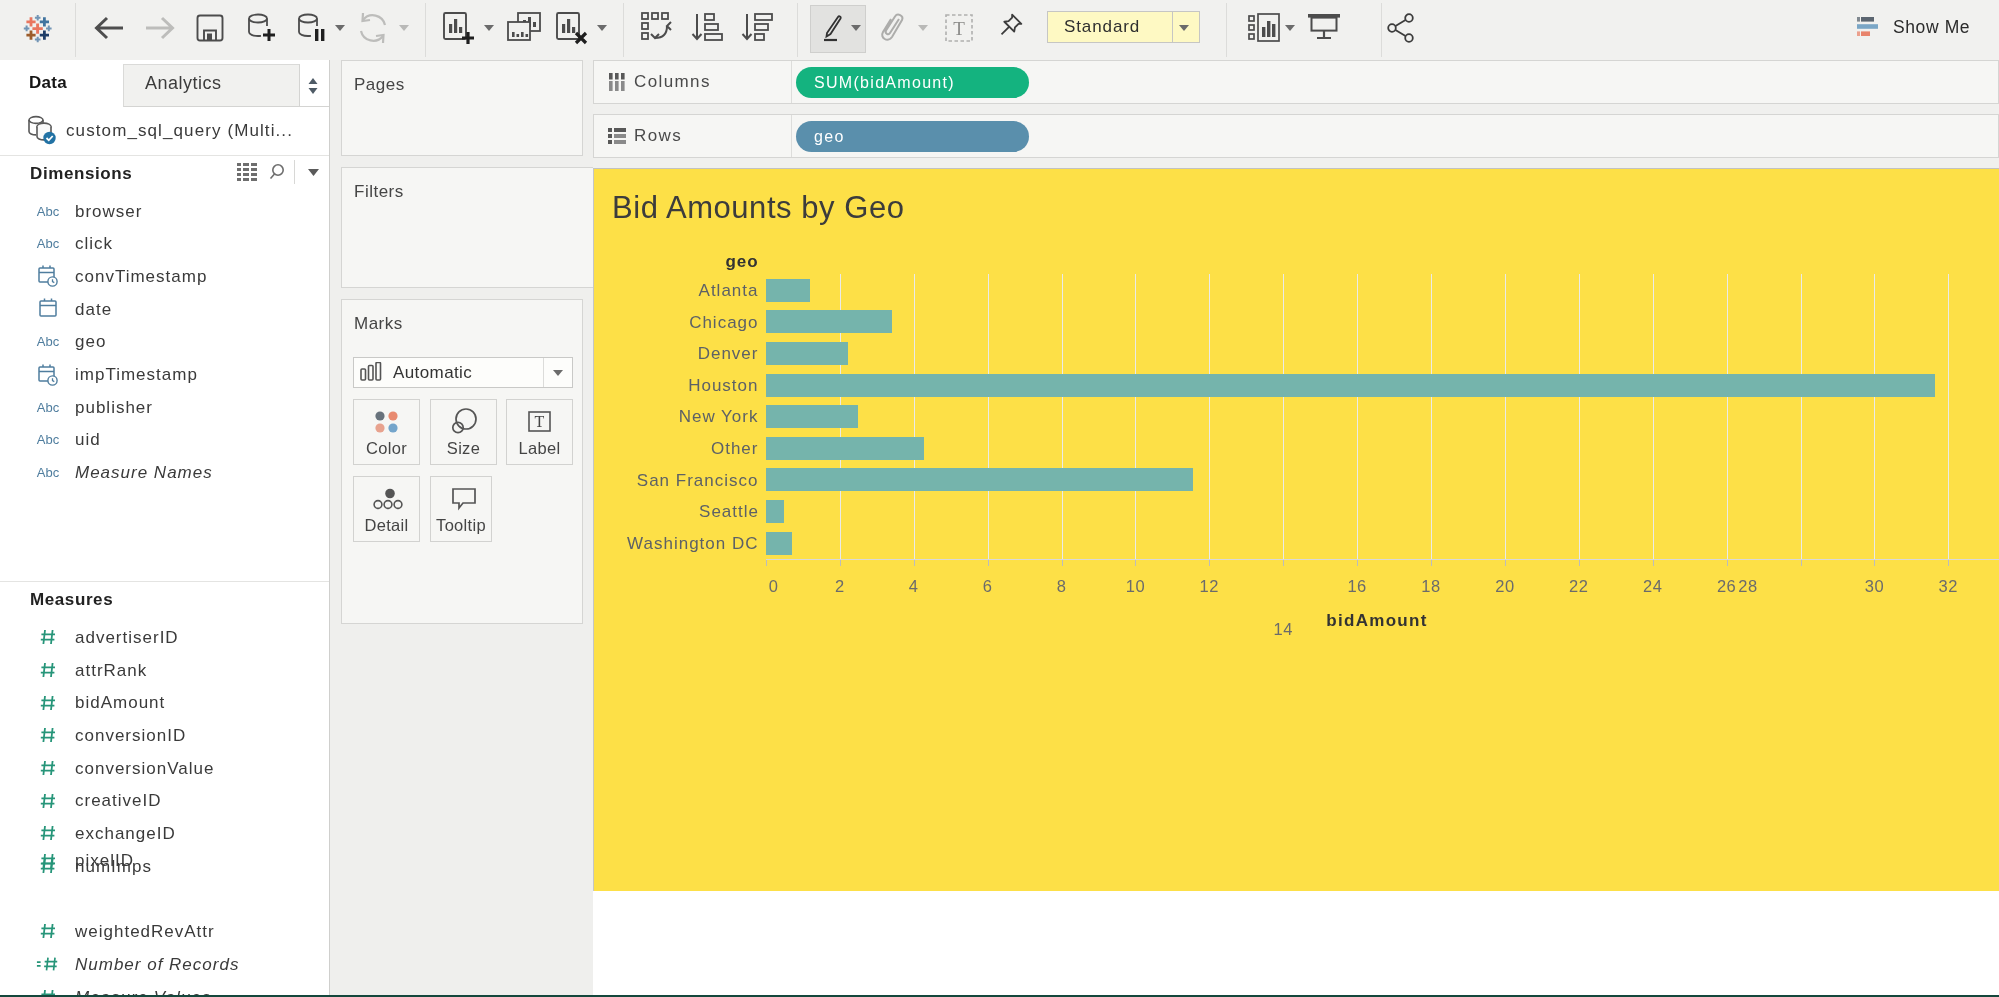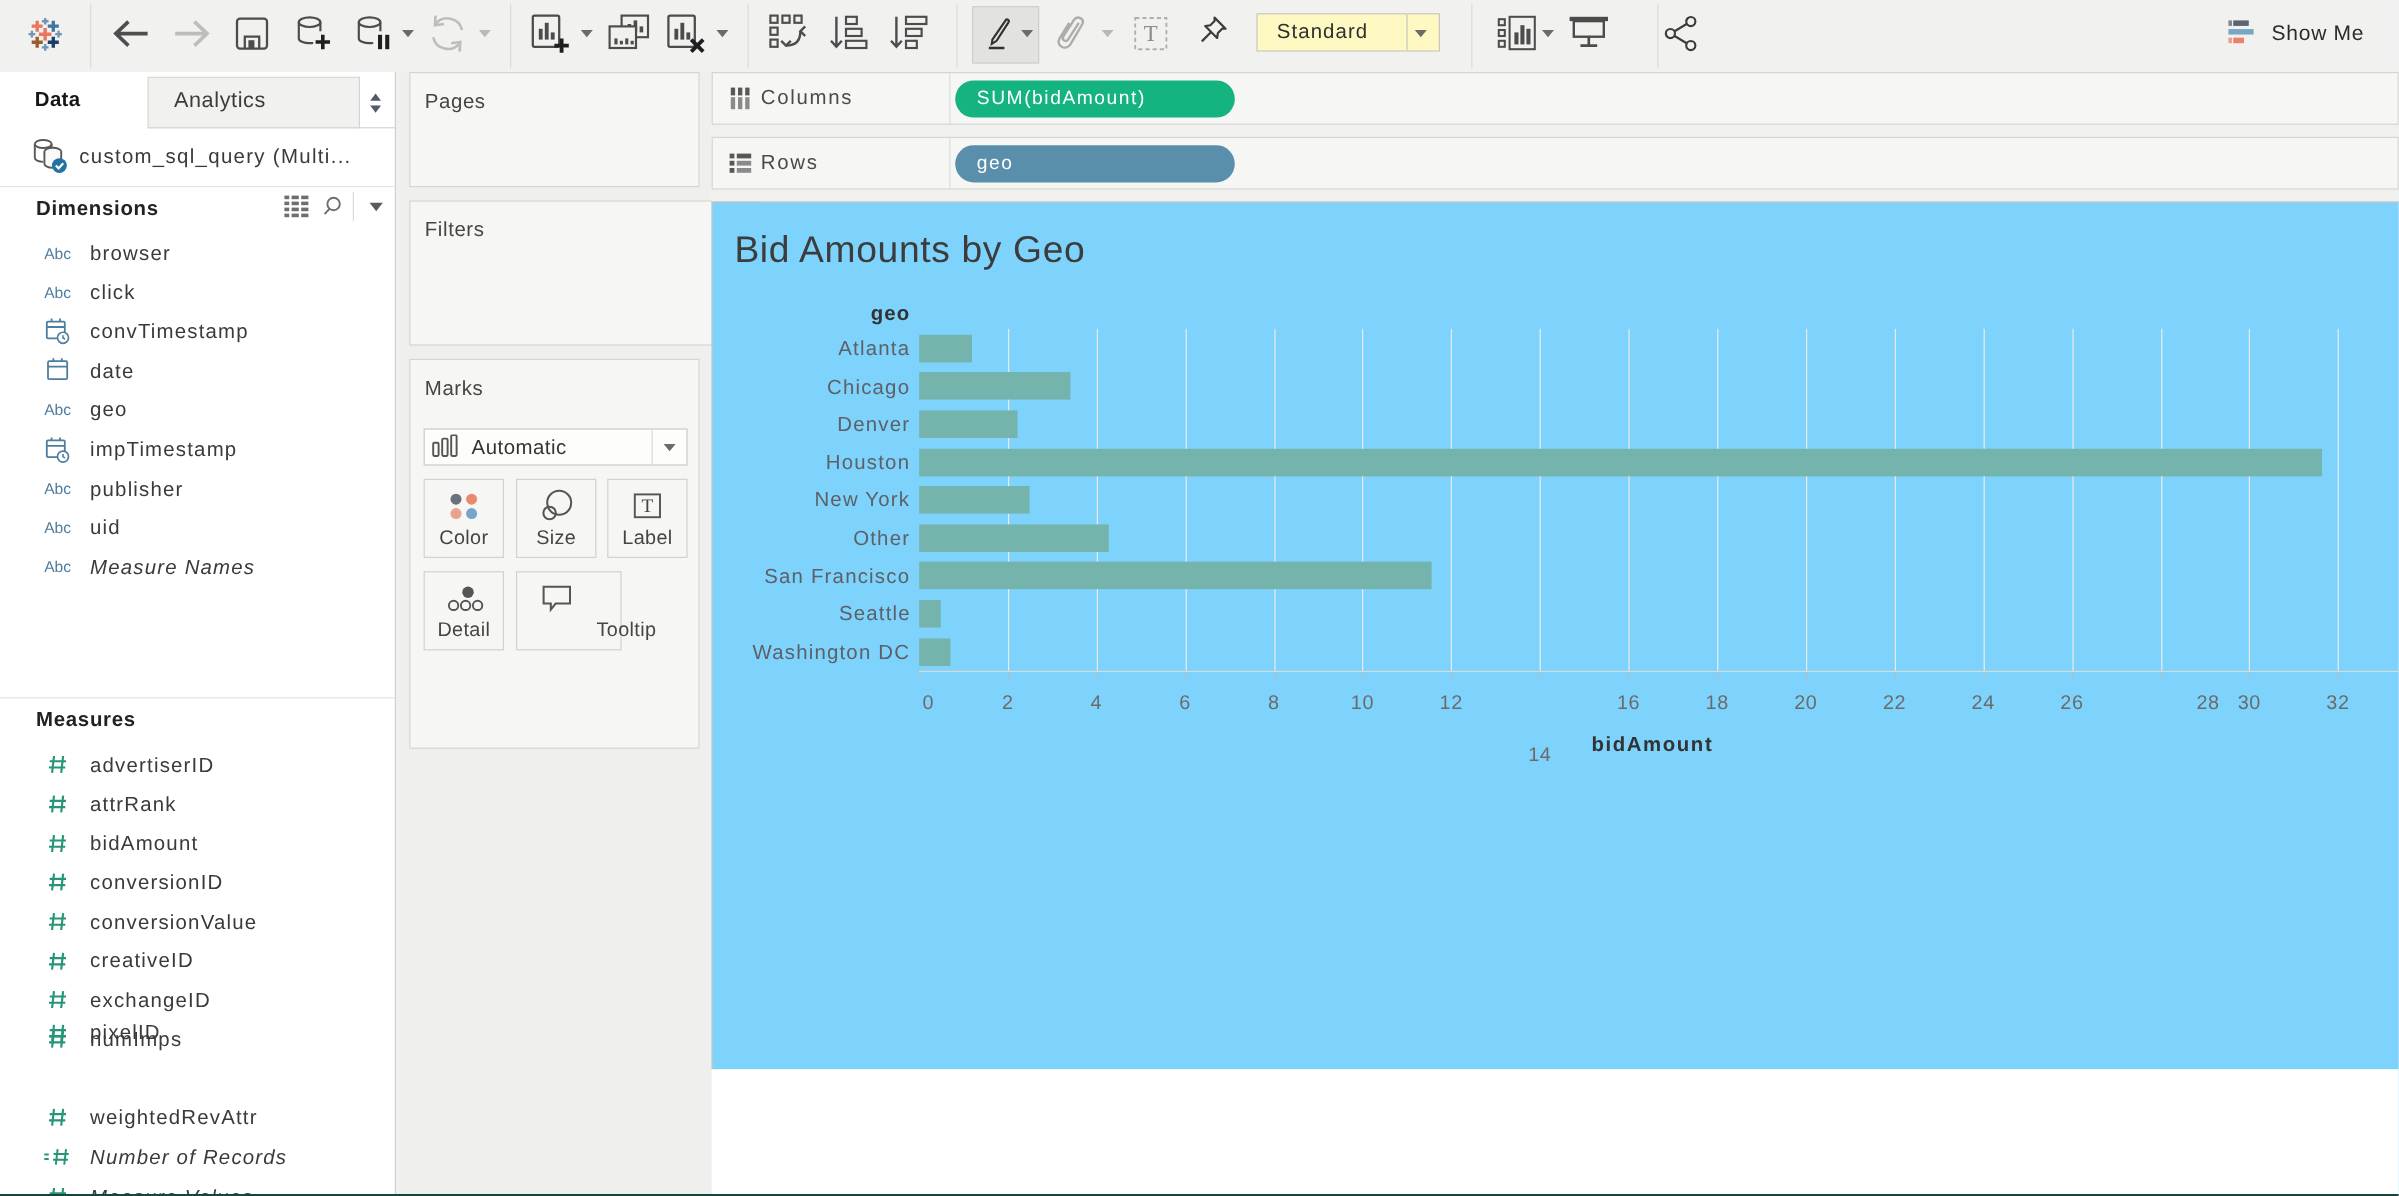--- a/index.html
+++ b/index.html
@@ -30,21 +30,21 @@
   .midpanel{position:absolute; left:330px; top:60px; width:263px; height:937px; background:#efefed;}
   .card{position:absolute; background:#f6f6f4; border:1px solid #d5d5d3; box-sizing:border-box;}
   .cardtitle{position:absolute; left:12px; font-size:17px; letter-spacing:0.5px; color:#454545;}
   .mbtn{position:absolute; background:#f6f6f4; border:1px solid #d2d2d0; box-sizing:border-box;}
   .mlabel{position:absolute; width:100%; text-align:center; font-size:16.5px; letter-spacing:0.3px; color:#454545; bottom:6px;}
   
   .shelf{position:absolute; background:#f6f6f4; border:1px solid #d5d5d3; box-sizing:border-box;}
   .shelflabel{position:absolute; left:40px; font-size:17px; letter-spacing:1.4px; color:#4a4a4a;}
   .pill{position:absolute; left:202px; width:233px; height:31px; border-radius:15.5px; color:#fff; font-size:16px; letter-spacing:1.3px; line-height:31px; padding-left:18px; box-sizing:border-box;}
   
-  .chart{position:absolute; left:593px; top:168px; width:1406px; height:723px; background:#7dd3fc; border-top:1px solid #c2c2c0; border-left:1px solid #c6c6c4; box-sizing:border-box;}
+  .chart{position:absolute; left:593px; top:168px; width:1406px; height:723px; background:#fde047; border-top:1px solid #c2c2c0; border-left:1px solid #c6c6c4; box-sizing:border-box;}
   .bar{position:absolute; background:#75b4ac; height:23px;}
   .gline{position:absolute; width:1px; background:#eaeaea;}
   .rowlab{position:absolute; width:160px; text-align:right; font-size:17px; letter-spacing:1px; color:#5d6166; white-space:nowrap;}
   .ticknum{position:absolute; width:60px; text-align:center; font-size:16.5px; letter-spacing:0.5px; color:#6b6b6b;}
   .tick{position:absolute; width:1px; height:6px; background:#bcbcbc;}
 </style>
 </head>
 <body>
 <div class="app">
   <div class="toolbar" id="toolbar">
@@ -539,21 +539,21 @@
 
       <div class="mbtn" style="left:11px; top:176px; width:67px; height:66px;">
         <svg width="40" height="32" viewBox="0 0 40 32" style="position:absolute;left:13px;top:7px">
           <circle cx="23" cy="9.5" r="4.8" fill="#555"></circle>
           <circle cx="11" cy="20.5" r="3.9" fill="none" stroke="#555" stroke-width="1.6"></circle>
           <circle cx="21" cy="20.5" r="3.9" fill="none" stroke="#555" stroke-width="1.6"></circle>
           <circle cx="31" cy="20.5" r="3.9" fill="none" stroke="#555" stroke-width="1.6"></circle>
         </svg>
         <div class="mlabel">Detail</div>
       </div>
-      <div class="mbtn" style="left:88px; top:176px; width:88px; height:66px;padding-left:48px;">
+      <div class="mbtn" style="left:88px; top:176px; width:62px; height:66px;">
         <svg width="34" height="32" viewBox="0 0 34 32" style="position:absolute;left:16px;top:7px">
           <path d="M6 5 H28 V19 H16 L12 24 V19 H6 Z" fill="none" stroke="#555" stroke-width="1.7"></path>
         </svg>
         <div class="mlabel">Tooltip</div>
       </div>
     </div>
   </div>
   <div id="shelves">
     <div class="abs" style="left:593px; top:60px; width:1406px; height:108px; background:#f0f0ee;"></div>
     <div class="shelf" style="left:593px; top:60px; width:1406px; height:44px;">
@@ -658,20 +658,20 @@
       <div class="ticknum" style="left:437.5px; top:407.5px;">8</div>
       <div class="ticknum" style="left:511.4px; top:407.5px;">10</div>
       <div class="ticknum" style="left:585.3px; top:407.5px;">12</div>
       <div class="ticknum" style="left:659.2px; top:407.5px;margin-top:43px;">14</div>
       <div class="ticknum" style="left:733.1px; top:407.5px;">16</div>
       <div class="ticknum" style="left:807.0px; top:407.5px;">18</div>
       <div class="ticknum" style="left:880.9px; top:407.5px;">20</div>
       <div class="ticknum" style="left:954.8px; top:407.5px;">22</div>
       <div class="ticknum" style="left:1028.7px; top:407.5px;">24</div>
       <div class="ticknum" style="left:1102.6px; top:407.5px;">26</div>
-      <div class="ticknum" style="left:1216px; top:407.5px;">28</div>
+      <div class="ticknum" style="left:1124px; top:407.5px;">28</div>
       <div class="ticknum" style="left:1250.4px; top:407.5px;">30</div>
       <div class="ticknum" style="left:1324.3px; top:407.5px;">32</div>
     </div>
     <div style="position:absolute; left:723px; top:442px; width:120px; text-align:center; font-weight:bold; font-size:17px; letter-spacing:1.3px; color:#333;">bidAmount</div>
   </div>
   <div class="abs" style="left:0;top:995px;width:1999px;height:2px;background:#14473c;"></div>
 </div>
 
 </body></html>

